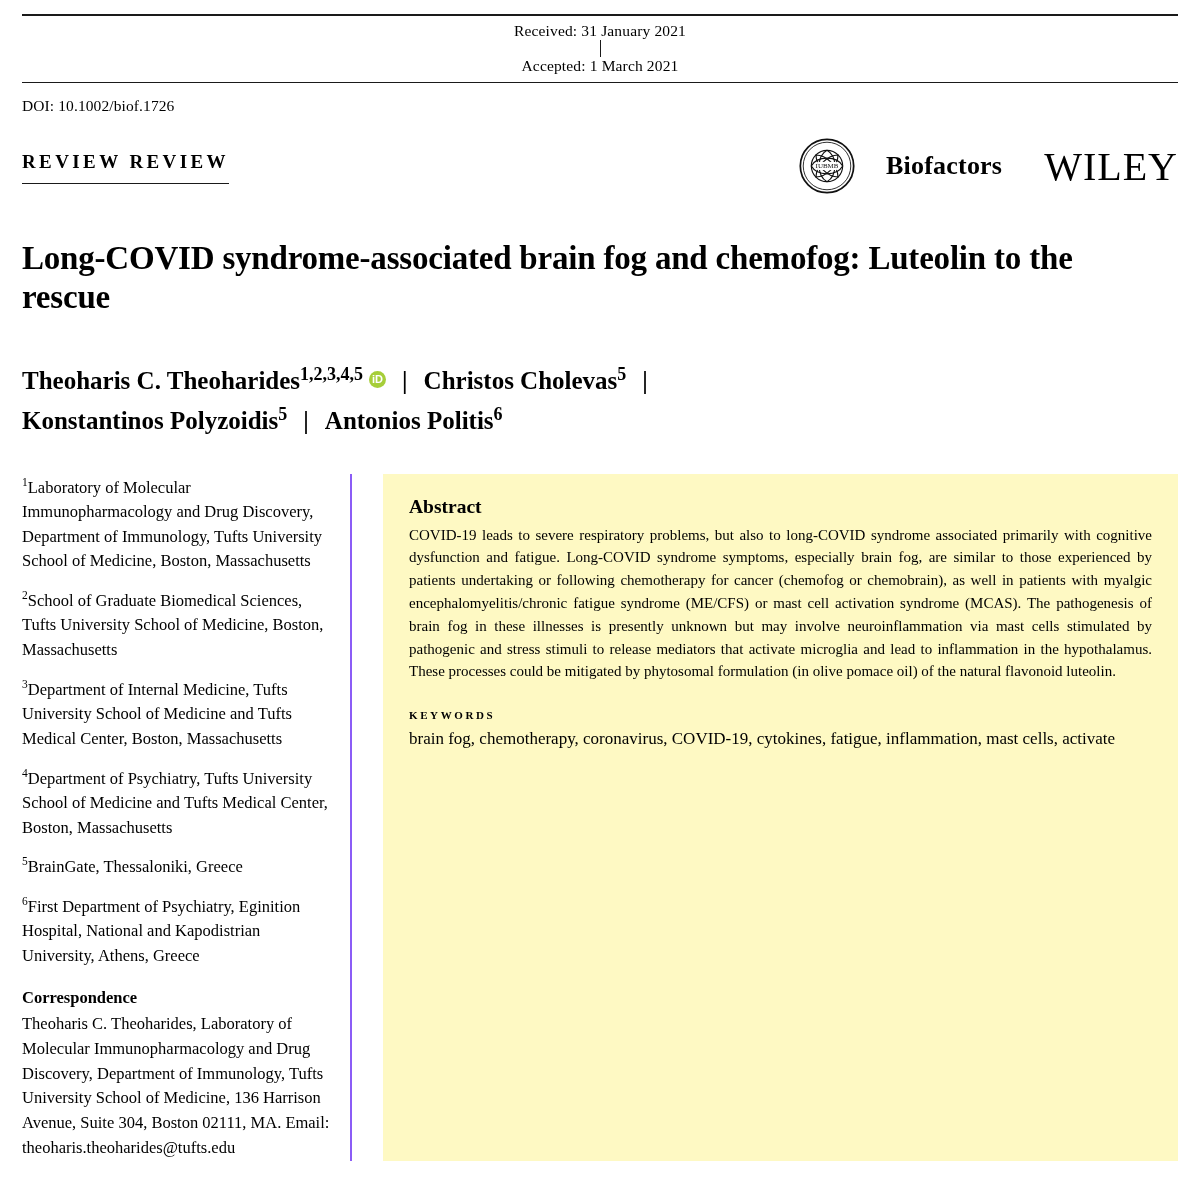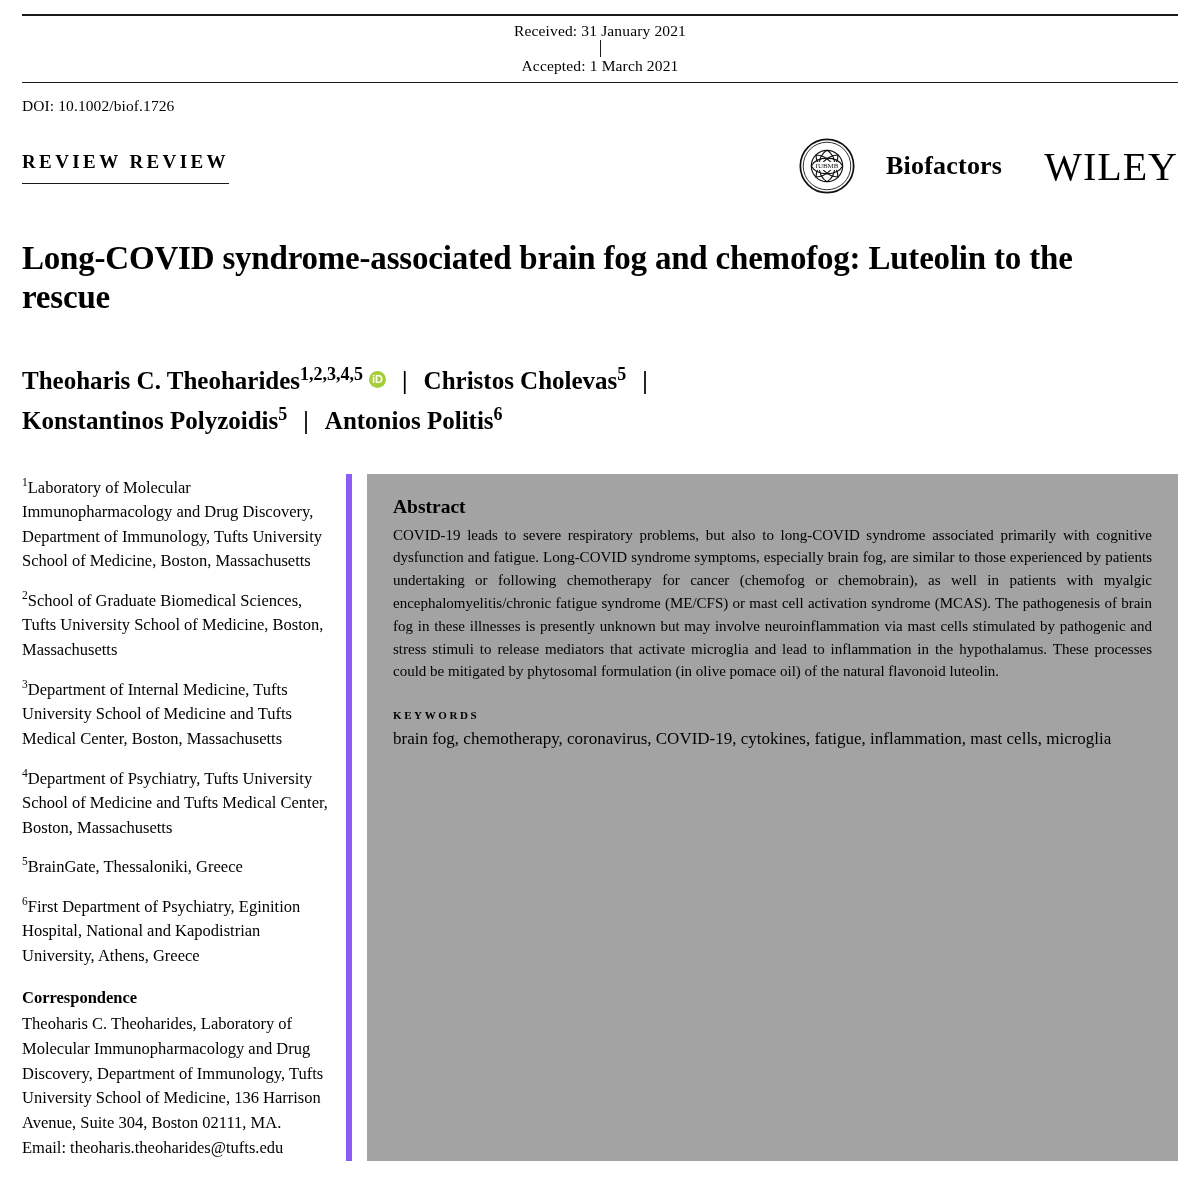--- a/index.html
+++ b/index.html
@@ -141,39 +141,39 @@
     margin-top: 34px;
     align-items: stretch;
   }
   .affil-col {
     width: 330px;
     flex: 0 0 330px;
     font-size: 16.5px;
     line-height: 1.5;
     padding-right: 18px;
     box-sizing: border-box;
-    border-right: 6px solid #8b5cf6;
+    border-right: 2px solid #8b5cf6;
   }
   .affil {
     margin-bottom: 13px;
   }
   .affil sup { font-size: 11.5px; }
   .corr-head {
     font-weight: bold;
     margin-top: 18px;
     margin-bottom: 1px;
   }
   .corr-body { line-height: 1.5; }
 
   .abstract-col {
     flex: 1 1 auto;
-    background: #a3a3a3;
+    background: #fef9c3;
     padding: 22px 26px 26px 26px;
     box-sizing: border-box;
-    margin-left: 15px;
+    margin-left: 31px;
   }
   .abstract-head {
     font-size: 19.5px;
     font-weight: bold;
     margin-bottom: 6px;
   }
   .abstract-text {
     font-size: 15px;
     line-height: 1.52;
     text-align: justify;
@@ -247,17 +247,17 @@
 
       <div class="corr-head">Correspondence</div>
       <div class="corr-body">Theoharis C. Theoharides, Laboratory of Molecular Immunopharmacology and Drug Discovery, Department of Immunology, Tufts University School of Medicine, 136 Harrison Avenue, Suite 304, Boston 02111, MA. Email: theoharis.theoharides@tufts.edu</div>
     </div>
 
     <div class="abstract-col">
       <div class="abstract-head">Abstract</div>
       <div class="abstract-text">COVID-19 leads to severe respiratory problems, but also to long-COVID syndrome associated primarily with cognitive dysfunction and fatigue. Long-COVID syndrome symptoms, especially brain fog, are similar to those experienced by patients undertaking or following chemotherapy for cancer (chemofog or chemobrain), as well in patients with myalgic encephalomyelitis/chronic fatigue syndrome (ME/CFS) or mast cell activation syndrome (MCAS). The pathogenesis of brain fog in these illnesses is presently unknown but may involve neuroinflammation via mast cells stimulated by pathogenic and stress stimuli to release mediators that activate microglia and lead to inflammation in the hypothalamus. These processes could be mitigated by phytosomal formulation (in olive pomace oil) of the natural flavonoid luteolin.</div>
 
       <div class="kw-head">KEYWORDS</div>
-      <div class="kw-text">brain fog, chemotherapy, coronavirus, COVID-19, cytokines, fatigue, inflammation, mast cells, microglia</div>
+      <div class="kw-text">brain fog, chemotherapy, coronavirus, COVID-19, cytokines, fatigue, inflammation, mast cells, activate</div>
     </div>
 
   </div>
 </div>
 
 </body></html>

